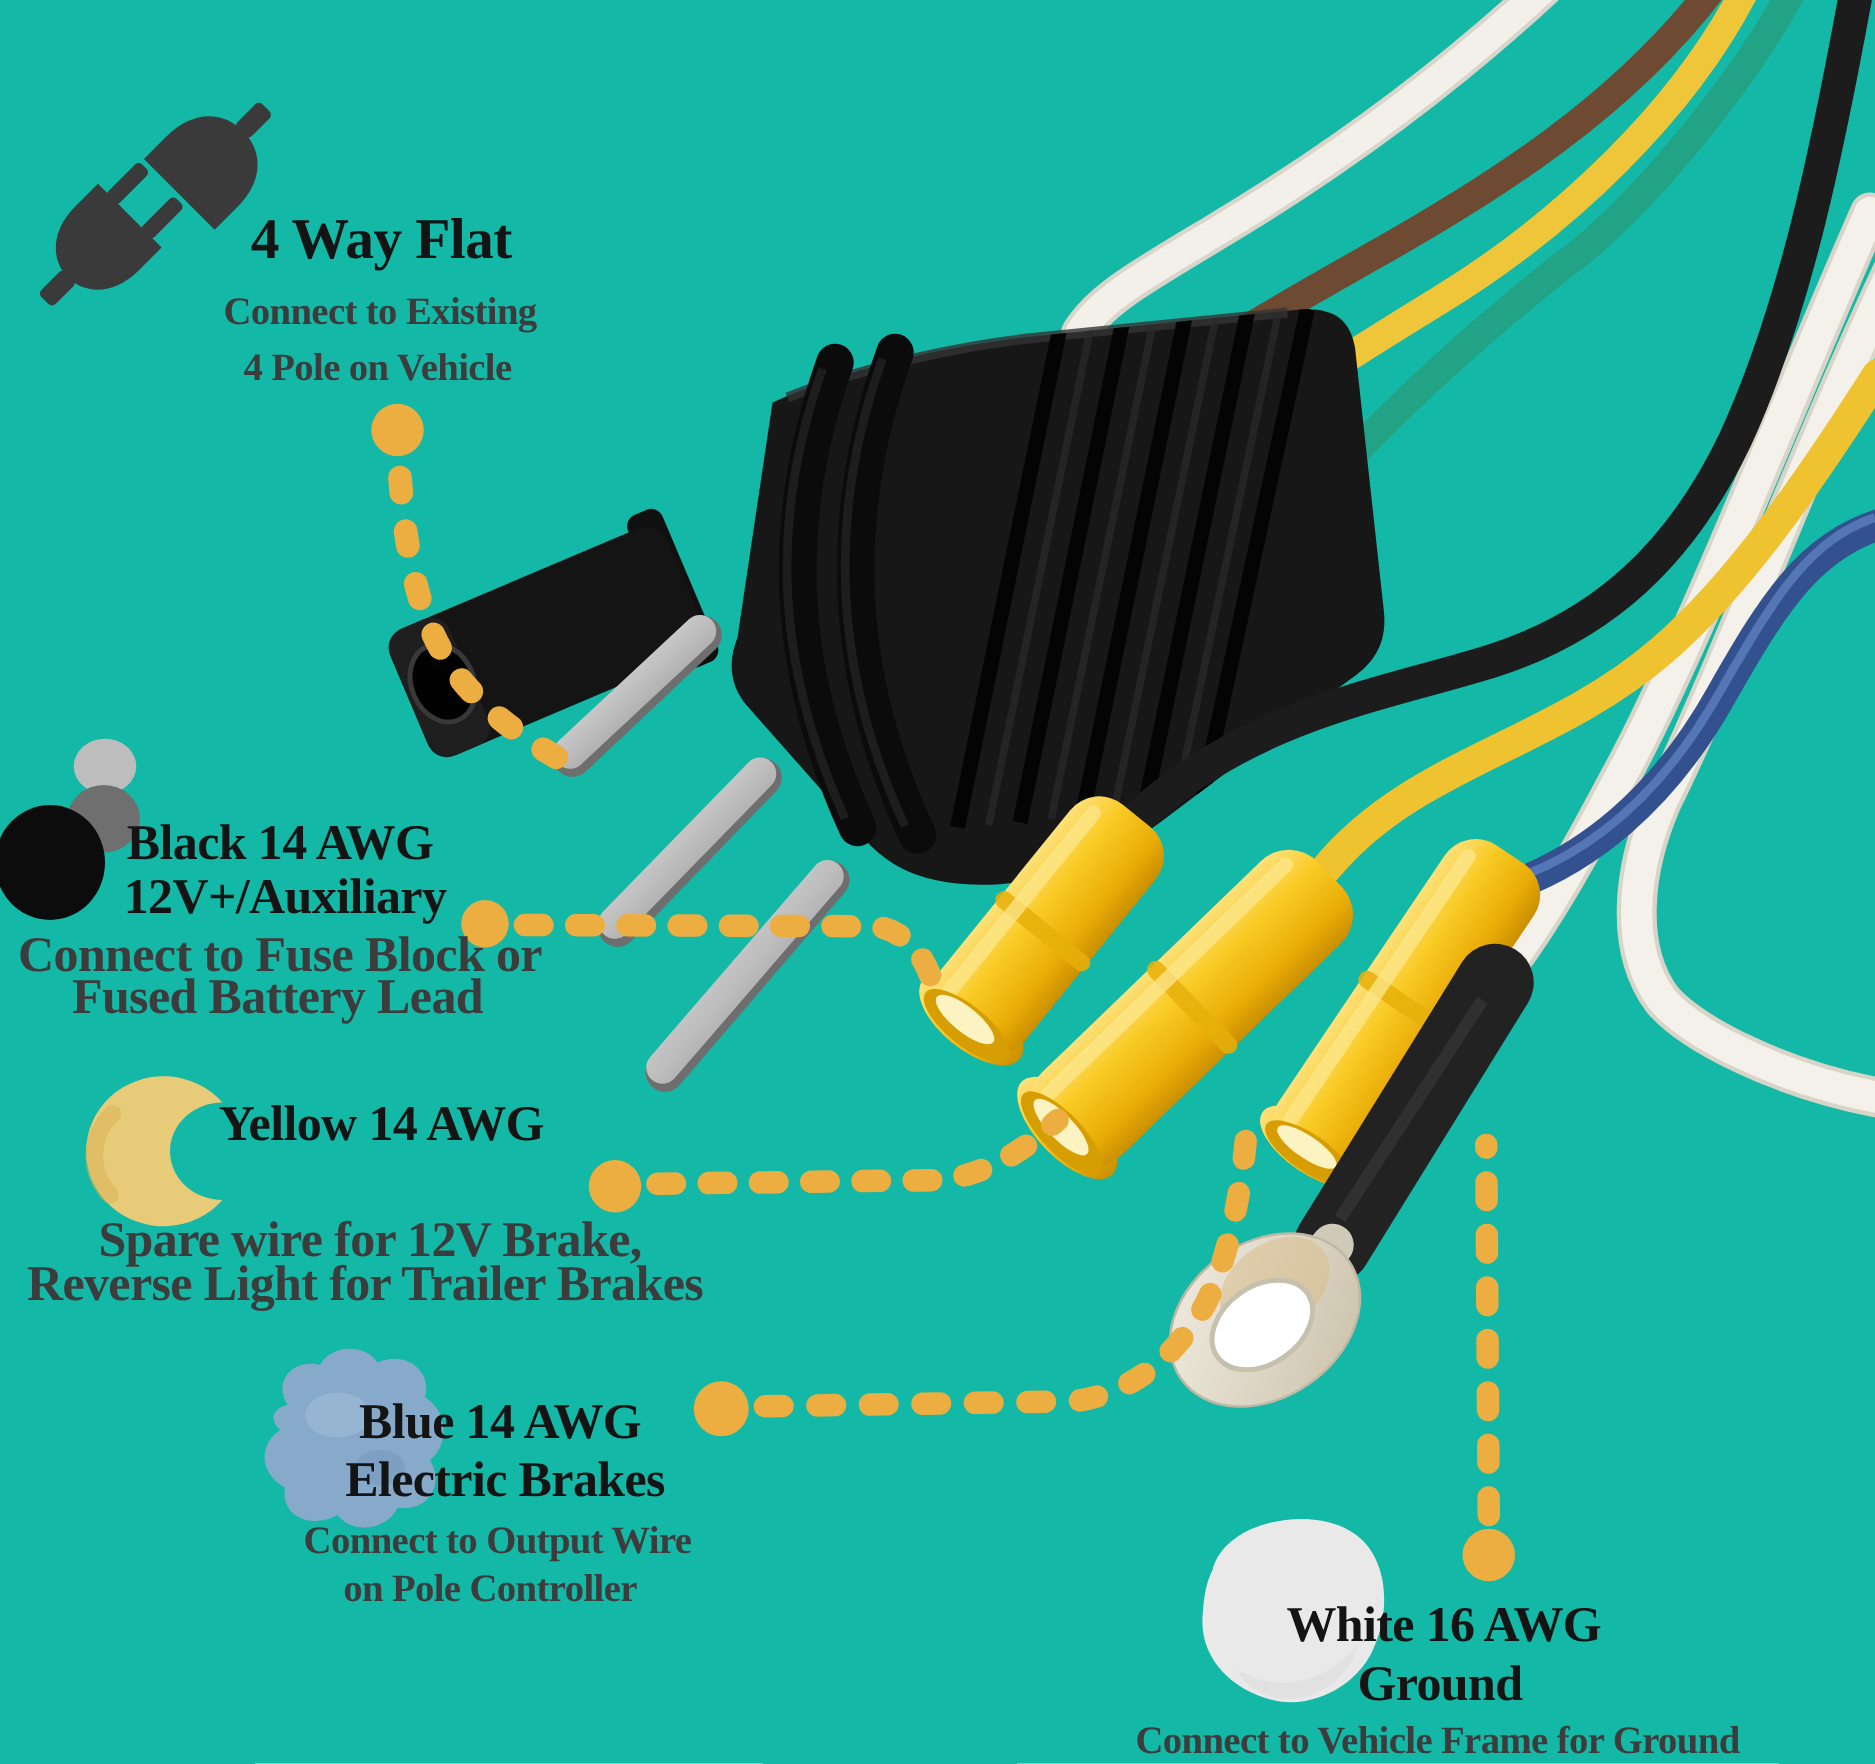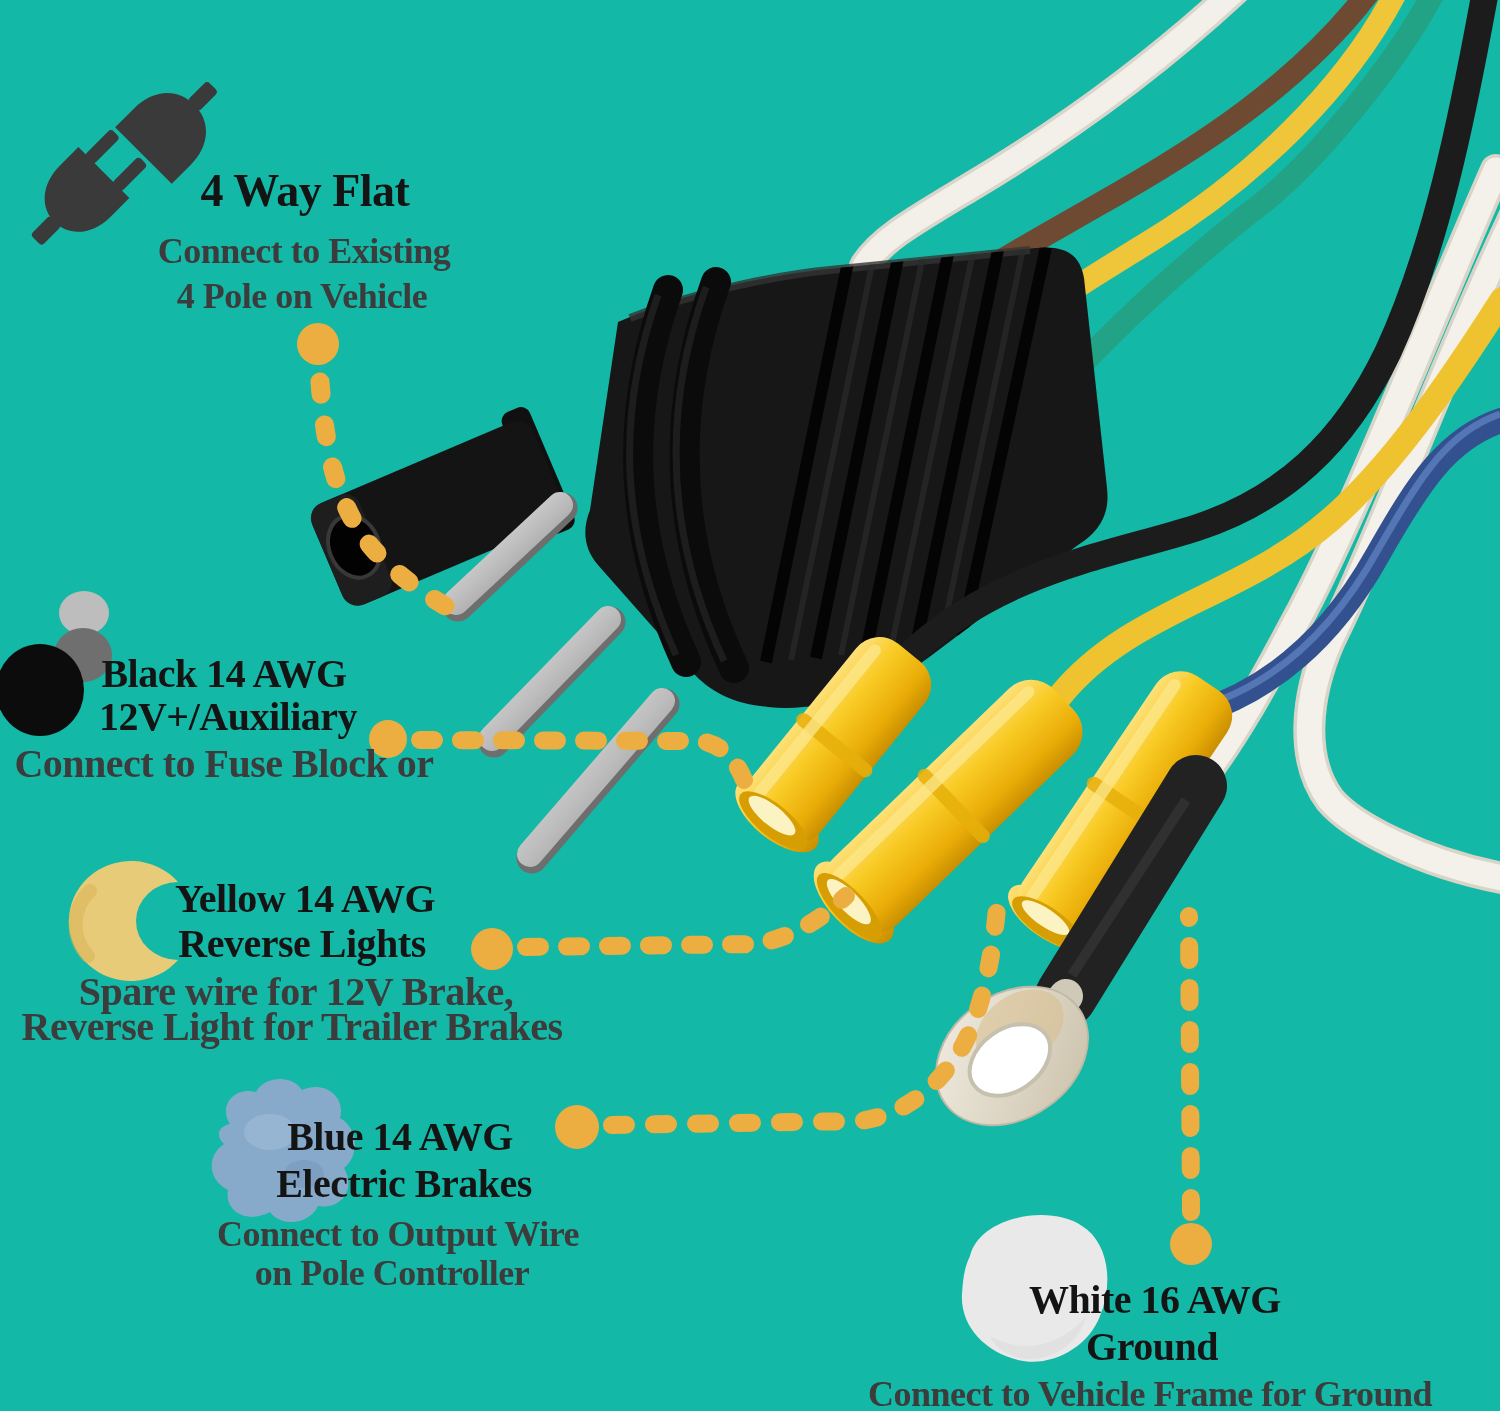--- a/index.html
+++ b/index.html
@@ -9,21 +9,21 @@
   }
   #photo{position:absolute;left:0;top:0;z-index:1;}
   .icon-svg{position:absolute;z-index:2;overflow:visible;}
   .lab{
     position:absolute;z-index:3;transform:translateX(-50%);
     white-space:nowrap;font-weight:700;letter-spacing:-0.5px;line-height:1;
     color:#141414;
   }
   .t-lg{font-size:46px;}
   .t{font-size:40px;}
-  .s{font-size:36px;color:#3C3C3C;}
+  .s{font-size:31px;color:#3C3C3C;}
   .s2{font-size:40px;color:#3C3C3C;}
 </style>
 </head>
 <body>
 
 <div id="stage">
 
   <svg id="photo" width="1500" height="1411" viewBox="0 0 1500 1411">
     <defs>
       <linearGradient id="metal" x1="0" y1="0" x2="1" y2="1">
@@ -194,23 +194,23 @@
     <path d="M 60,140 C 90,158 130,152 156,120 C 150,148 118,168 90,162 C 74,158 64,150 60,140 Z" fill="#DDDDDD" opacity="0.7"></path>
   </svg>
 
   <div class="lab t-lg" style="left:305px;top:168px">4 Way Flat</div>
   <div class="lab s" style="left:304px;top:233px">Connect to Existing</div>
   <div class="lab s" style="left:302px;top:278px">4 Pole on Vehicle</div>
 
   <div class="lab t" style="left:224px;top:654px">Black 14 AWG</div>
   <div class="lab t" style="left:228px;top:697px">12V+/Auxiliary</div>
   <div class="lab s2" style="left:224px;top:744px">Connect to Fuse Block or</div>
+  <div class="lab s2" style="left:222px;top:777px">Fused Battery Lead</div>
 
   <div class="lab t" style="left:305px;top:879px">Yellow 14 AWG</div>
-  <div class="lab t" style="left:302px;top:924px">Reverse Lights</div>
   <div class="lab s2" style="left:296px;top:972px">Spare wire for 12V Brake,</div>
   <div class="lab s2" style="left:292px;top:1007px">Reverse Light for Trailer Brakes</div>
 
   <div class="lab t" style="left:400px;top:1117px">Blue 14 AWG</div>
   <div class="lab t" style="left:404px;top:1164px">Electric Brakes</div>
   <div class="lab s" style="left:398px;top:1216px">Connect to Output Wire</div>
   <div class="lab s" style="left:392px;top:1255px">on Pole Controller</div>
 
   <div class="lab t" style="left:1155px;top:1280px">White 16 AWG</div>
   <div class="lab t" style="left:1152px;top:1327px">Ground</div>

